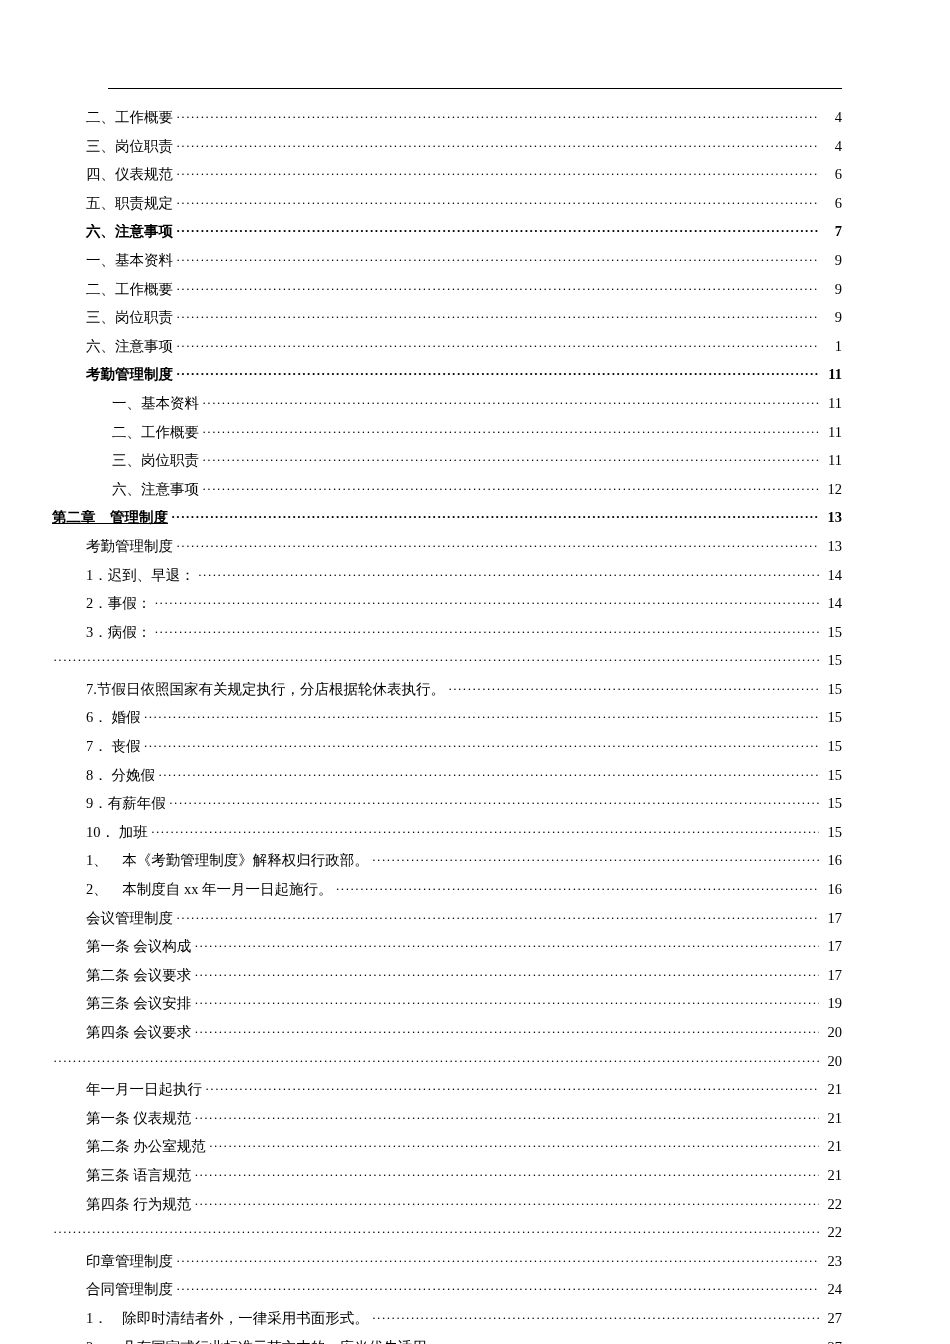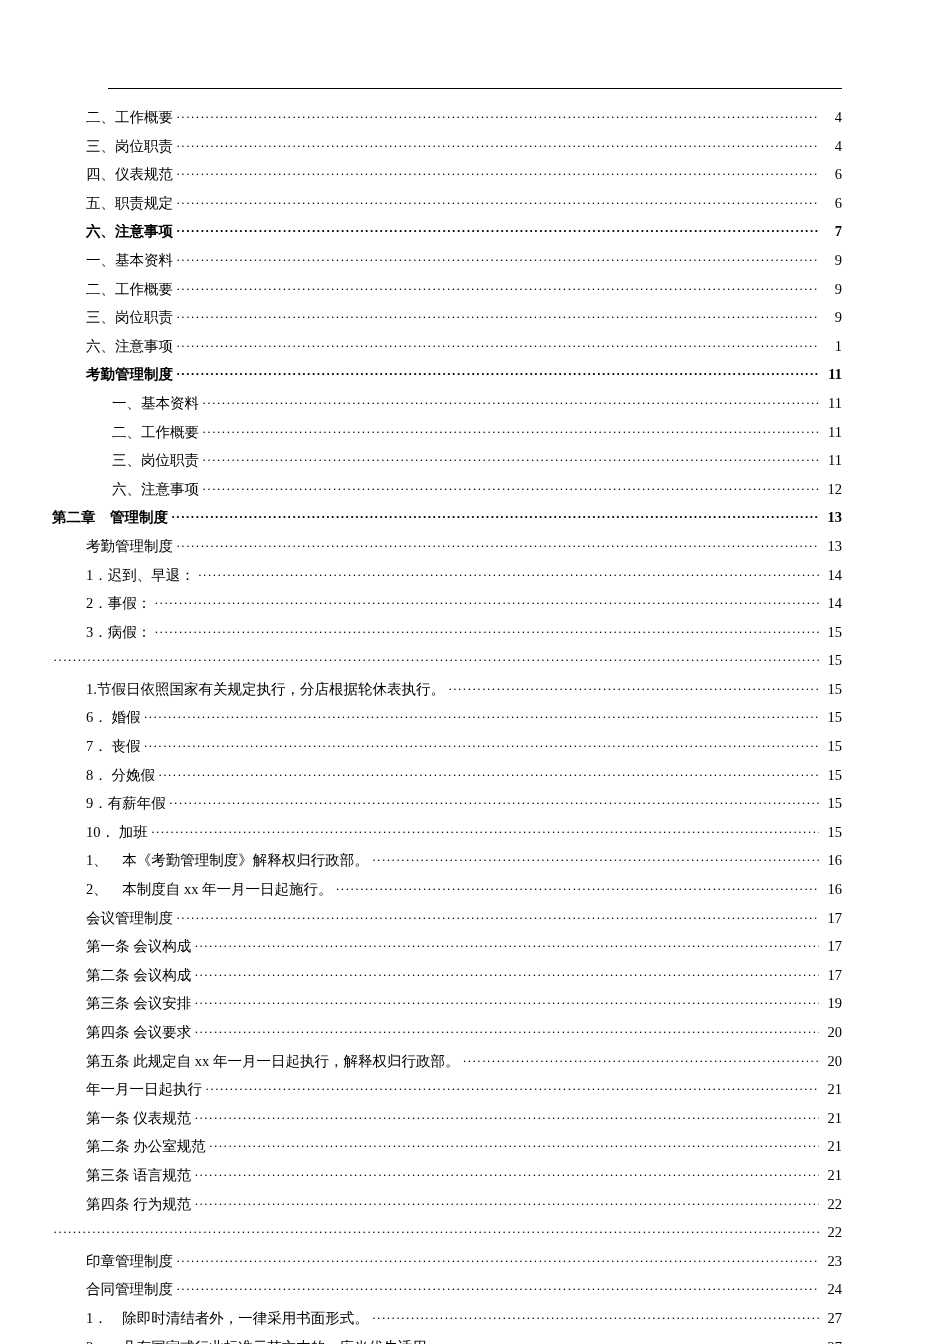--- a/index.html
+++ b/index.html
@@ -56,21 +56,21 @@
     margin: 0 1px;
     transform: translateY(-1px);
   }
   .toc-page {
     flex: 0 0 auto;
     padding-left: 2px;
     text-align: right;
     min-width: 20px;
   }
   
-  .lvl-0 .toc-label { padding-left: 0px; }
+  .lvl-0 .toc-label { padding-left: 0px; text-decoration: underline; }
   .lvl-1 .toc-label { padding-left: 34px; }
   .lvl-2 .toc-label { padding-left: 60px; }
   .bold .toc-label, .bold .toc-page { font-weight: bold; }
   .bold .toc-dots { font-weight: bold; }
 </style>
 </head>
 <body>
 
 <div class="page">
   <div class="top-rule"></div>
@@ -168,21 +168,21 @@
       <div class="toc-row lvl-1">
         <span class="toc-label">3．病假：</span>
         <span class="toc-dots">·······································································································································································································</span>
         <span class="toc-page">15</span>
       </div>
       <div class="toc-row lvl-1">
         <span class="toc-dots">·······································································································································································································</span>
         <span class="toc-page">15</span>
       </div>
       <div class="toc-row lvl-1">
-        <span class="toc-label">1.节假日依照国家有关规定执行，分店根据轮休表执行。</span>
+        <span class="toc-label">7.节假日依照国家有关规定执行，分店根据轮休表执行。</span>
         <span class="toc-dots">·······································································································································································································</span>
         <span class="toc-page">15</span>
       </div>
       <div class="toc-row lvl-1">
         <span class="toc-label">6． 婚假</span>
         <span class="toc-dots">·······································································································································································································</span>
         <span class="toc-page">15</span>
       </div>
       <div class="toc-row lvl-1">
         <span class="toc-label">7． 丧假</span>
@@ -218,36 +218,35 @@
         <span class="toc-label">会议管理制度</span>
         <span class="toc-dots">·······································································································································································································</span>
         <span class="toc-page">17</span>
       </div>
       <div class="toc-row lvl-1">
         <span class="toc-label">第一条  会议构成</span>
         <span class="toc-dots">·······································································································································································································</span>
         <span class="toc-page">17</span>
       </div>
       <div class="toc-row lvl-1">
-        <span class="toc-label">第二条  会议构成</span>
+        <span class="toc-label">第二条  会议要求</span>
         <span class="toc-dots">·······································································································································································································</span>
         <span class="toc-page">17</span>
       </div>
       <div class="toc-row lvl-1">
         <span class="toc-label">第三条  会议安排</span>
         <span class="toc-dots">·······································································································································································································</span>
         <span class="toc-page">19</span>
       </div>
       <div class="toc-row lvl-1">
         <span class="toc-label">第四条  会议要求</span>
         <span class="toc-dots">·······································································································································································································</span>
         <span class="toc-page">20</span>
       </div>
       <div class="toc-row lvl-1">
-        <span class="toc-label">第五条  此规定自 xx 年一月一日起执行，解释权归行政部。</span>
         <span class="toc-dots">·······································································································································································································</span>
         <span class="toc-page">20</span>
       </div>
       <div class="toc-row lvl-1">
         <span class="toc-label">年一月一日起执行</span>
         <span class="toc-dots">·······································································································································································································</span>
         <span class="toc-page">21</span>
       </div>
       <div class="toc-row lvl-1">
         <span class="toc-label">第一条  仪表规范</span>

